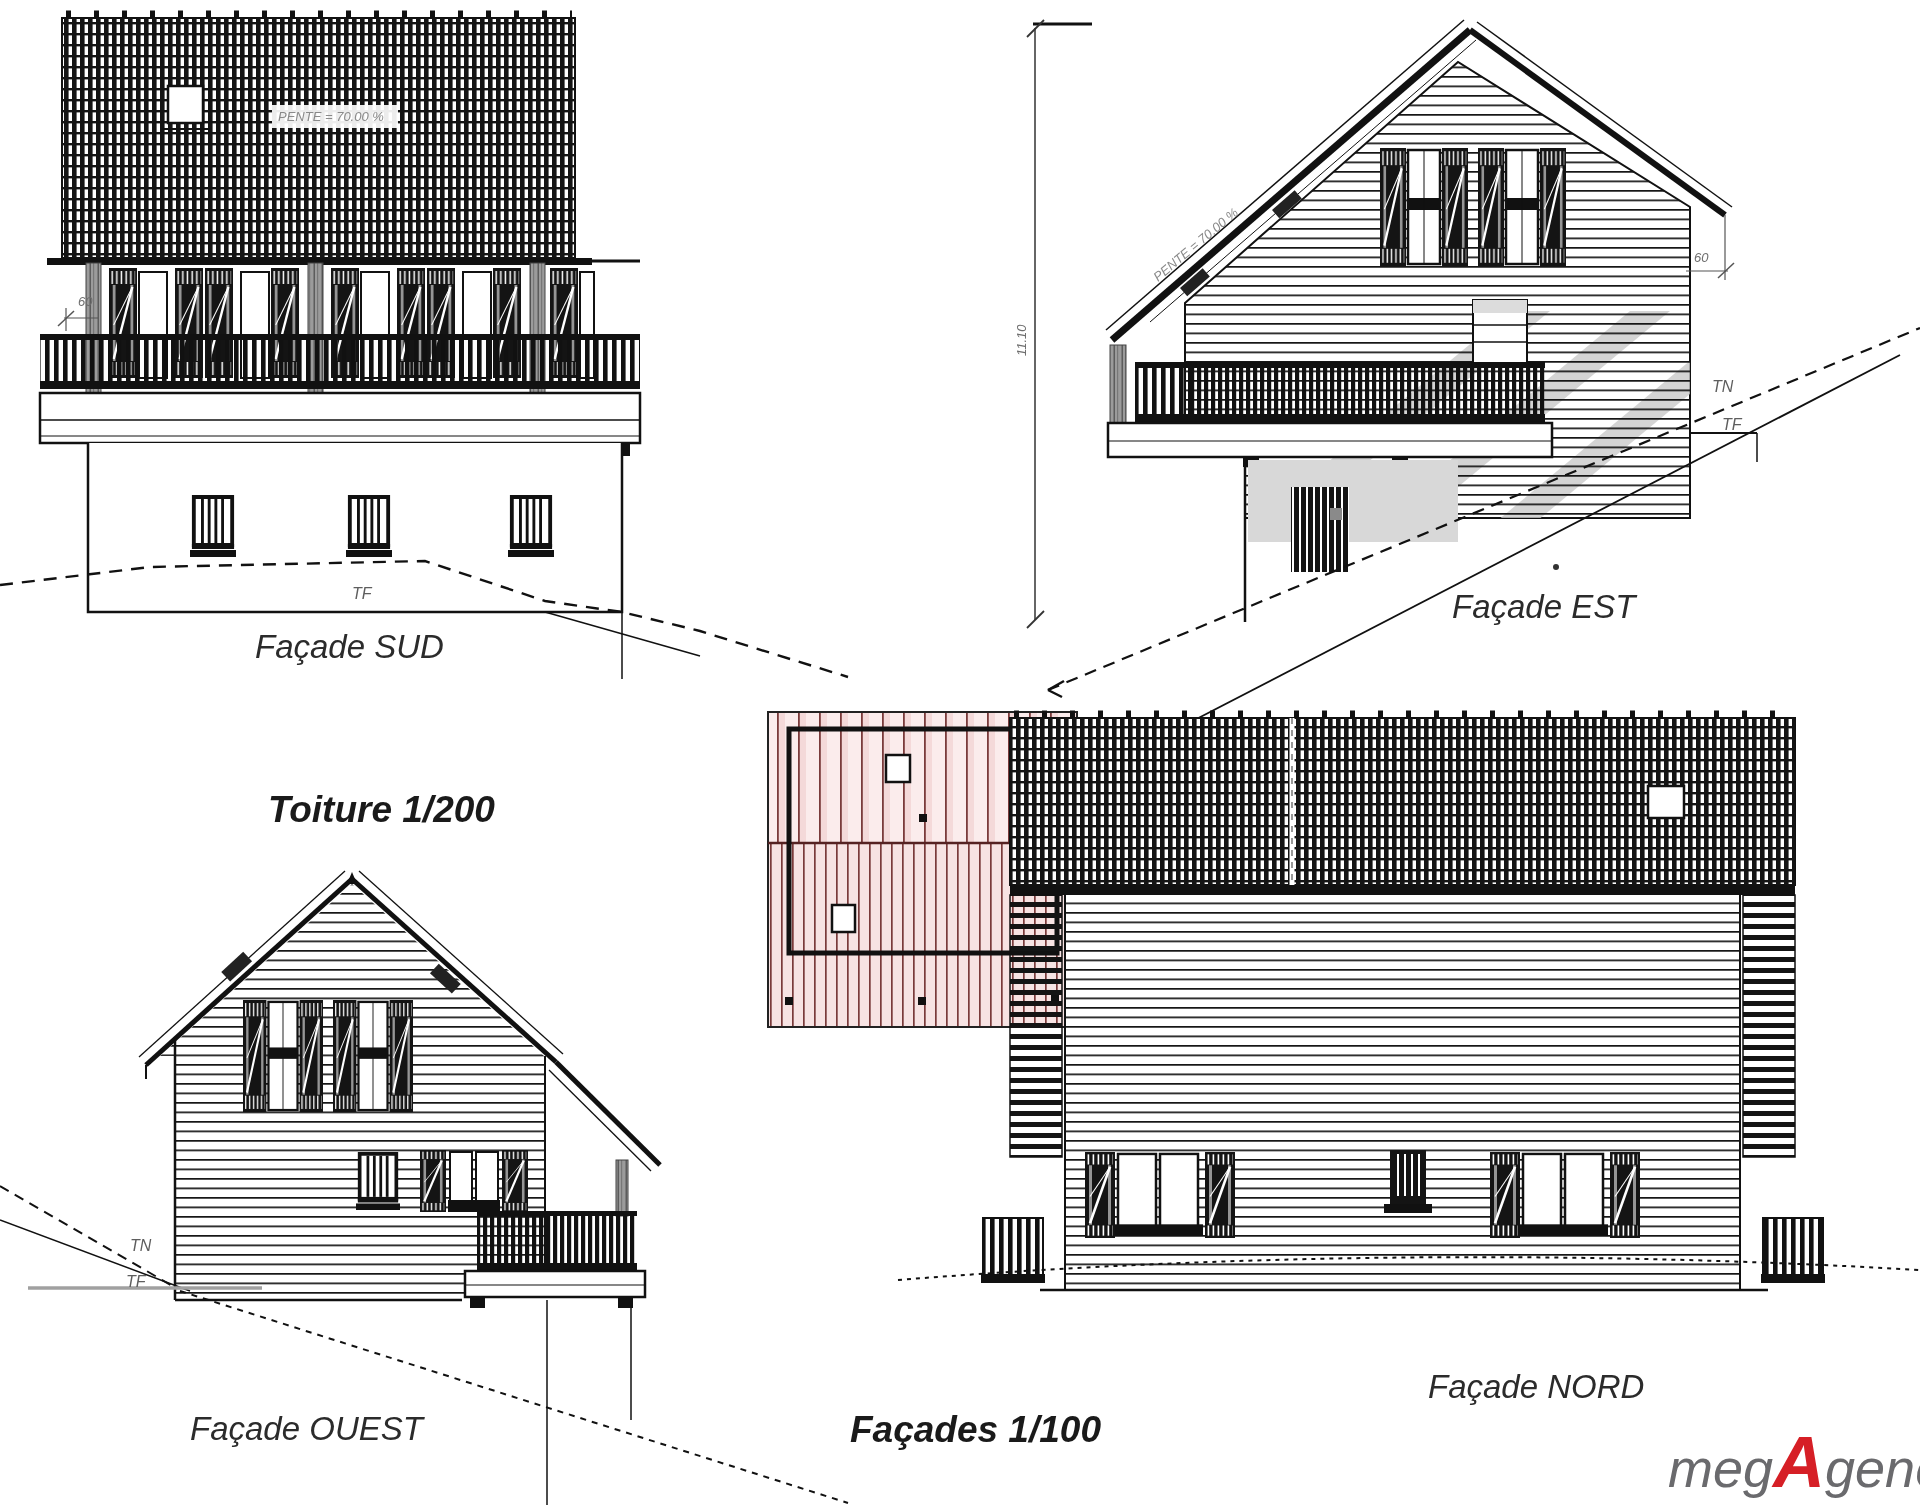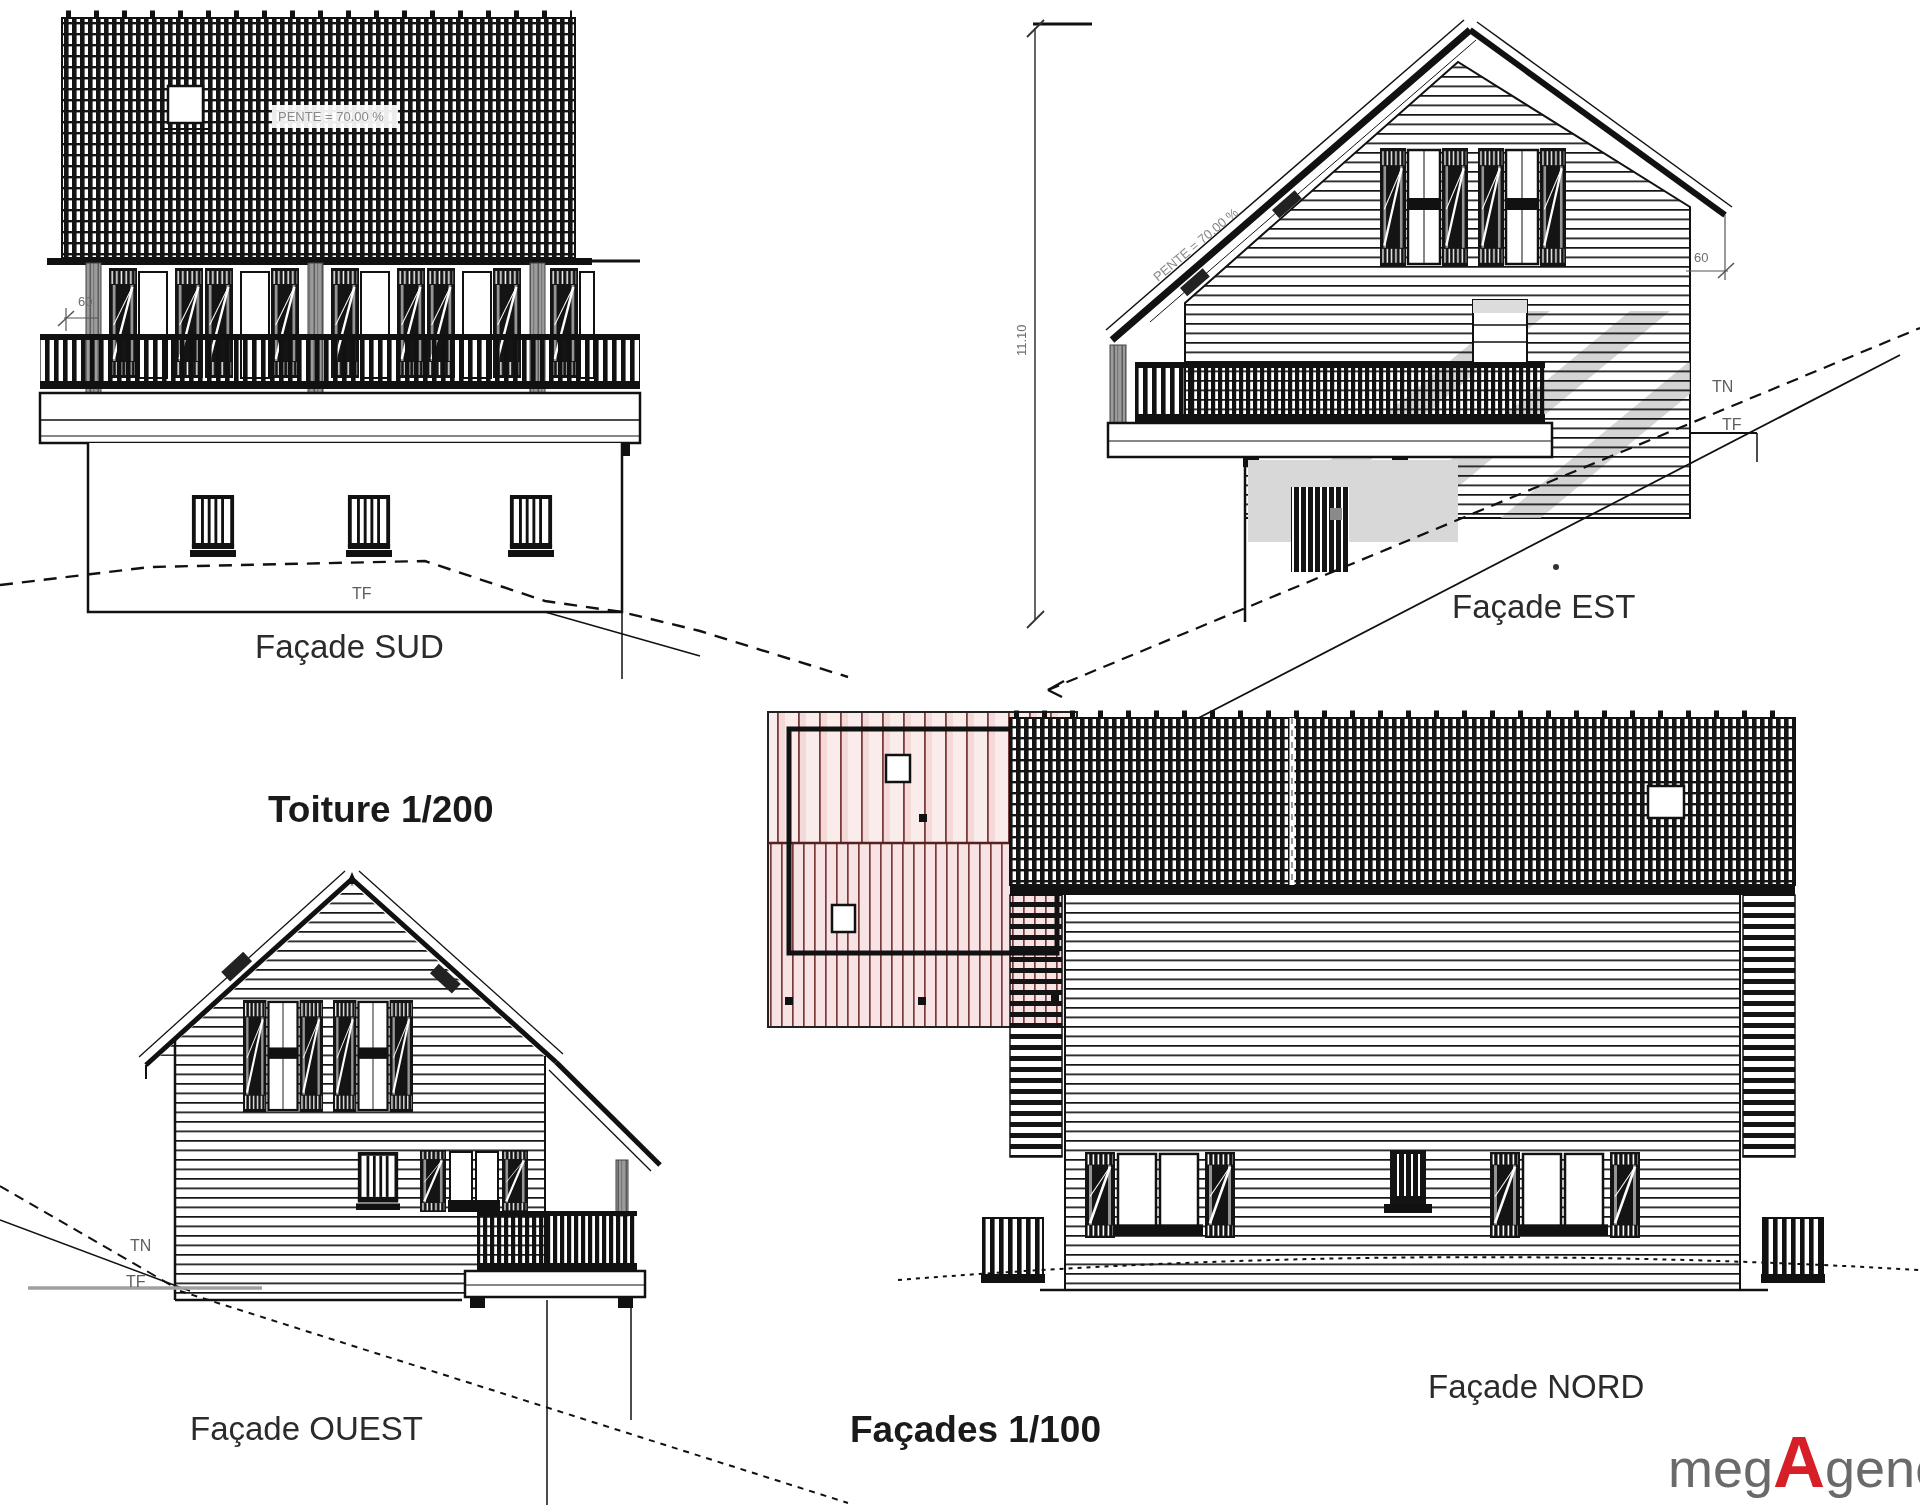--- a/index.html
+++ b/index.html
@@ -1,17 +1,17 @@
 <!DOCTYPE html>
 <html><head>
 <meta charset="utf-8">
 <style>
   html,body{margin:0;padding:0;background:#ffffff;}
   .sheet{position:relative;width:1920px;height:1511px;background:#0ea5e9;overflow:hidden;
-         font-family:"Liberation Sans", sans-serif;}
+         font-family:"Liberation Sans", sans-serif;font-style:italic;}
   svg{position:absolute;left:0;top:0;}
   text{font-family:"Liberation Sans", sans-serif;}
   .caption{font-size:33px;fill:#2b2b2b;}
   .title-bold{font-size:37px;font-weight:bold;fill:#1a1a1a;}
   .small-label{font-size:16px;fill:#5e5e5e;}
   .dim-label{font-size:13px;fill:#6e6e6e;}
   .pente-label{font-size:13px;fill:#8a8a8a;}
 </style>
 </head>
 <body>

